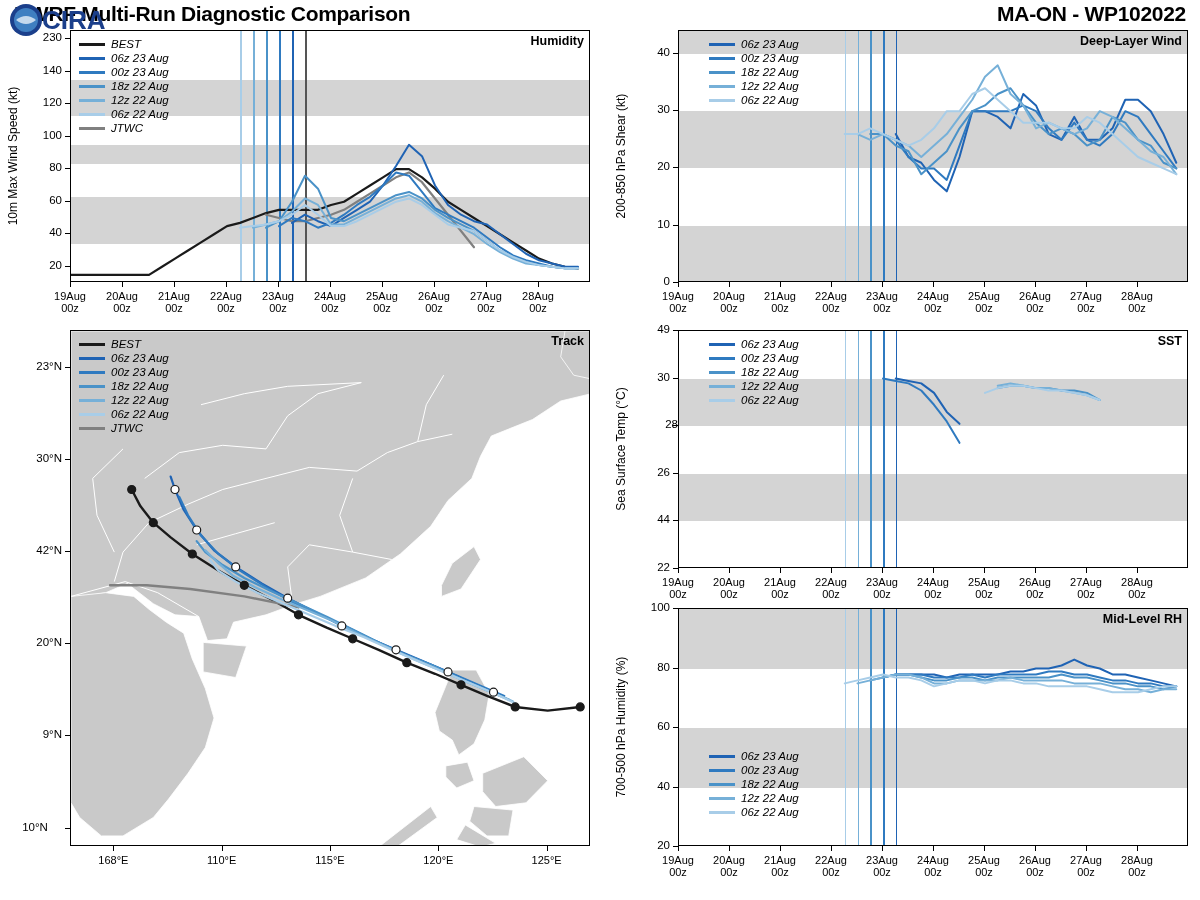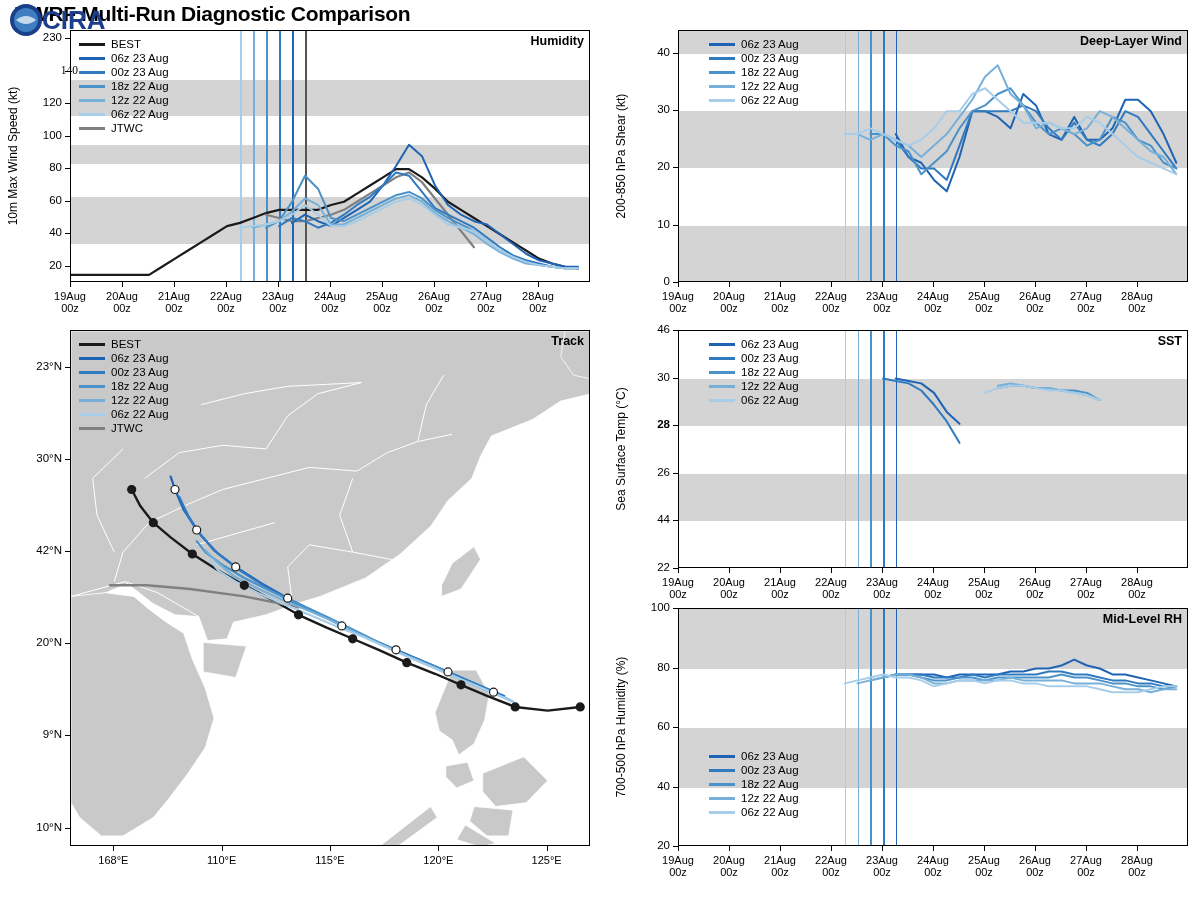--- a/index.html
+++ b/index.html
@@ -14,33 +14,34 @@
 
   .panel{position:absolute;}
   .plotbox{position:absolute;border:1px solid #000;background:#fff;box-sizing:border-box;overflow:hidden;}
   .band{position:absolute;left:0;right:0;background:#d4d4d4;}
   .panel-label{position:absolute;right:5px;top:3px;font-size:12.5px;font-weight:bold;}
   .axis-title{position:absolute;font-size:12px;transform-origin:0 0;white-space:nowrap;}
   .ytick{position:absolute;font-size:11.5px;text-align:right;white-space:nowrap;}
   .ytickmark{position:absolute;height:1px;background:#000;width:5px;}
   .xtickmark{position:absolute;width:1px;background:#000;height:5px;}
   .xtick{position:absolute;font-size:11px;text-align:center;white-space:nowrap;line-height:12px;}
-  .legend{position:absolute;font-size:11.5px;}
+  .legend{position:absolute;font-size:11.5px;font-style:italic;}
   .legend .row{display:flex;align-items:center;height:14px;}
   .legend .swatch{width:26px;height:3px;margin-right:6px;display:inline-block;}
   .legend .lbl{font-size:11.5px;}
   svg{position:absolute;left:0;top:0;overflow:visible;}
   .logo{position:absolute;left:8px;bottom:4px;width:108px;height:40px;}
   .logo-text{font-size:26px;font-weight:bold;fill:#1b3f8b;}
 </style>
 </head>
 <body>
 
 <div class="header">
   <div class="title-left">HWRF Multi-Run Diagnostic Comparison</div>
+  <div class="title-right">MA-ON - WP102022</div>
 </div>
 
 <div class="panel" id="p-intensity" style="left: 8px; top: 30px; width: 590px; height: 312px;">
     <div class="plotbox" style="left: 62px; top: 0px; width: 520px; height: 252px;">
       <div class="band" style="top: 165.832px; height: 47.1484px;"></div>
       <div class="band" style="top: 113.806px; height: 19.5097px;"></div>
       <div class="band" style="top: 48.7742px; height: 35.7677px;"></div>
       <div style="position: absolute; left: 169px; top: 0px; width: 1.5px; height: 252px; background: rgb(168, 205, 232);"></div>
       <div style="position: absolute; left: 182px; top: 0px; width: 1.5px; height: 252px; background: rgb(118, 176, 216);"></div>
       <div style="position: absolute; left: 195px; top: 0px; width: 1.5px; height: 252px; background: rgb(74, 146, 200);"></div>
@@ -94,21 +95,21 @@
     <div class="ytick" style="left: 0px; top: 196.226px; width: 54px;">40</div>
     <div class="ytickmark" style="left: 57px; top: 170.71px;"></div>
     <div class="ytick" style="left: 0px; top: 163.71px; width: 54px;">60</div>
     <div class="ytickmark" style="left: 57px; top: 138.194px;"></div>
     <div class="ytick" style="left: 0px; top: 131.194px; width: 54px;">80</div>
     <div class="ytickmark" style="left: 57px; top: 105.677px;"></div>
     <div class="ytick" style="left: 0px; top: 98.6774px; width: 54px;">100</div>
     <div class="ytickmark" style="left: 57px; top: 73.1613px;"></div>
     <div class="ytick" style="left: 0px; top: 66.1613px; width: 54px;">120</div>
     <div class="ytickmark" style="left: 57px; top: 40.6452px;"></div>
-    <div class="ytick" style="left: 16px; top: 33.6452px; width: 54px; font-family: Liberation Serif, serif;">140</div>
+    <div class="ytick" style="left: 0px; top: 33.6452px; width: 54px;">140</div>
     <div class="ytickmark" style="left: 57px; top: 8.12903px;"></div>
     <div class="ytick" style="left: 0px; top: 1.12903px; width: 54px;">230</div>
     <div class="xtickmark" style="left: 62px; top: 252px;"></div>
     <div class="xtick" style="left: 34px; top: 260px; width: 56px;">19Aug<br>00z</div>
     <div class="xtickmark" style="left: 114px; top: 252px;"></div>
     <div class="xtick" style="left: 86px; top: 260px; width: 56px;">20Aug<br>00z</div>
     <div class="xtickmark" style="left: 166px; top: 252px;"></div>
     <div class="xtick" style="left: 138px; top: 260px; width: 56px;">21Aug<br>00z</div>
     <div class="xtickmark" style="left: 218px; top: 252px;"></div>
     <div class="xtick" style="left: 190px; top: 260px; width: 56px;">22Aug<br>00z</div>
@@ -280,21 +281,21 @@
           <span class="swatch" style="background: rgb(168, 205, 232);"></span>
           <span class="lbl">06z 22 Aug</span>
         </div>
         <div class="row">
           <span class="swatch" style="background: rgb(128, 128, 128);"></span>
           <span class="lbl">JTWC</span>
         </div>
       </div>
     </div>
     <div class="ytickmark" style="left: 57px; top: 497.571px;"></div>
-    <div class="ytick" style="left: 0px; top: 490.571px; width: 54px;">10°N</div>
+    <div class="ytick" style="left: 0px; top: 490.571px; width: 54px; text-align: center;">10°N</div>
     <div class="ytickmark" style="left: 57px; top: 405.429px;"></div>
     <div class="ytick" style="left: 0px; top: 398.429px; width: 54px;">9°N</div>
     <div class="ytickmark" style="left: 57px; top: 313.286px;"></div>
     <div class="ytick" style="left: 0px; top: 306.286px; width: 54px;">20°N</div>
     <div class="ytickmark" style="left: 57px; top: 221.143px;"></div>
     <div class="ytick" style="left: 0px; top: 214.143px; width: 54px;">42°N</div>
     <div class="ytickmark" style="left: 57px; top: 129px;"></div>
     <div class="ytick" style="left: 0px; top: 122px; width: 54px;">30°N</div>
     <div class="ytickmark" style="left: 57px; top: 36.8571px;"></div>
     <div class="ytick" style="left: 0px; top: 29.8571px; width: 54px;">23°N</div>
@@ -350,25 +351,25 @@
         </div>
       </div>
     </div>
     <div class="ytickmark" style="left: 57px; top: 238px;"></div>
     <div class="ytick" style="left: 0px; top: 231px; width: 54px;">22</div>
     <div class="ytickmark" style="left: 57px; top: 190.4px;"></div>
     <div class="ytick" style="left: 0px; top: 183.4px; width: 54px;">44</div>
     <div class="ytickmark" style="left: 57px; top: 142.8px;"></div>
     <div class="ytick" style="left: 0px; top: 135.8px; width: 54px;">26</div>
     <div class="ytickmark" style="left: 57px; top: 95.2px;"></div>
-    <div class="ytick" style="left: 0px; top: 88.2px; width: 54px; font-weight: bold;">28</div>
+    <div class="ytick" style="left: 8px; top: 88.2px; width: 54px;">28</div>
     <div class="ytickmark" style="left: 57px; top: 47.6px;"></div>
     <div class="ytick" style="left: 0px; top: 40.6px; width: 54px;">30</div>
     <div class="ytickmark" style="left: 57px; top: 0px;"></div>
-    <div class="ytick" style="left: 0px; top: -7px; width: 54px;">46</div>
+    <div class="ytick" style="left: 0px; top: -7px; width: 54px;">49</div>
     <div class="xtickmark" style="left: 62px; top: 238px;"></div>
     <div class="xtick" style="left: 34px; top: 246px; width: 56px;">19Aug<br>00z</div>
     <div class="xtickmark" style="left: 113px; top: 238px;"></div>
     <div class="xtick" style="left: 85px; top: 246px; width: 56px;">20Aug<br>00z</div>
     <div class="xtickmark" style="left: 164px; top: 238px;"></div>
     <div class="xtick" style="left: 136px; top: 246px; width: 56px;">21Aug<br>00z</div>
     <div class="xtickmark" style="left: 215px; top: 238px;"></div>
     <div class="xtick" style="left: 187px; top: 246px; width: 56px;">22Aug<br>00z</div>
     <div class="xtickmark" style="left: 266px; top: 238px;"></div>
     <div class="xtick" style="left: 238px; top: 246px; width: 56px;">23Aug<br>00z</div>

